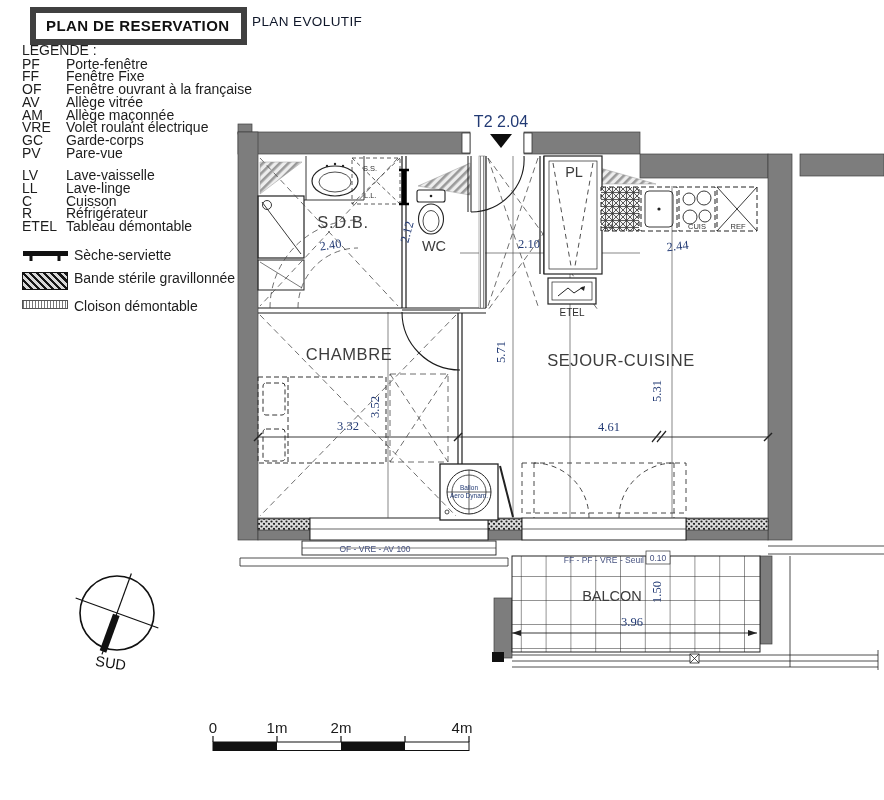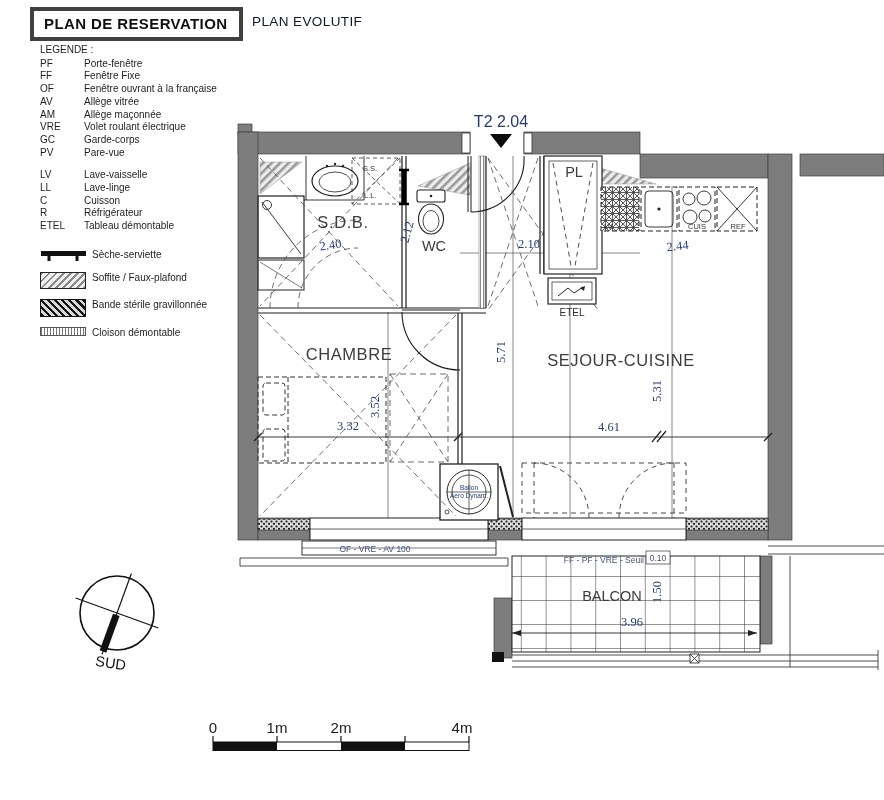--- a/index.html
+++ b/index.html
@@ -1,23 +1,23 @@
 <!DOCTYPE html>
 <html><head>
 <meta charset="utf-8">
 <style>
   html,body{margin:0;padding:0;background:#fff;}
   #page{position:relative;width:884px;height:800px;background:#fff;overflow:hidden;
         font-family:"Liberation Sans",sans-serif;}
   
-  .titlebox{position:absolute;left:30px;top:7px;border:4px solid #404040;padding:4px 12px 5px 10px;
+  .titlebox{position:absolute;left:30px;top:7px;border:6px solid #404040;padding:4px 12px 5px 10px;
             font-size:15px;font-weight:bold;letter-spacing:.4px;color:#111;background:#fff;}
   .subtitle{position:absolute;left:252px;top:14px;font-size:13.5px;font-weight:500;color:#0f172a;letter-spacing:.4px;}
   
-  .legend{position:absolute;left:40px;top:44px;font-size:10px;line-height:12.7px;color:#1d1d1d;width:230px;}
+  .legend{position:absolute;left:22px;top:44px;font-size:14px;line-height:12.7px;color:#1d1d1d;width:230px;}
   .lhead{margin-bottom:1px;}
   .lrow{display:flex;}
   .abbr{width:44px;flex:none;}
   .lgap{height:10px;}
   .symrow{display:flex;align-items:flex-start;margin-top:10px;}
   .symrow .symcell{width:52px;flex:none;display:flex;align-items:center;}
   .sw-soffite{width:44px;height:15px;border:1px solid #222;
       background:repeating-linear-gradient(135deg,#8a8a8a 0 2px,#efefef 2px 5px);}
   .sw-bande{width:44px;height:16px;border:1px solid #111;
       background:repeating-linear-gradient(45deg,#161616 0 2.5px,#d8d8d8 2.5px 5px),
@@ -105,26 +105,20 @@
       <span class="symcell">
         <svg width="48" height="13">
             <path d="M1 4.5 H46" stroke="#111" stroke-width="5"></path>
             <path d="M9 6 v6 M37 6 v6" stroke="#111" stroke-width="3"></path>
           </svg>
       </span>
       <span>Sèche-serviette</span>
     </div>
     <div class="symrow">
       <span class="symcell">
-          <span class="sw-soffite"></span>
-        </span>
-      <span>Soffite / Faux-plafond</span>
-    </div>
-    <div class="symrow">
-      <span class="symcell">
           <span class="sw-bande"></span>
         </span>
       <span>Bande stérile gravillonnée</span>
     </div>
     <div class="symrow">
       <span class="symcell">
           <span class="sw-cloison"></span>
         </span>
       <span>Cloison démontable</span>
     </div>

